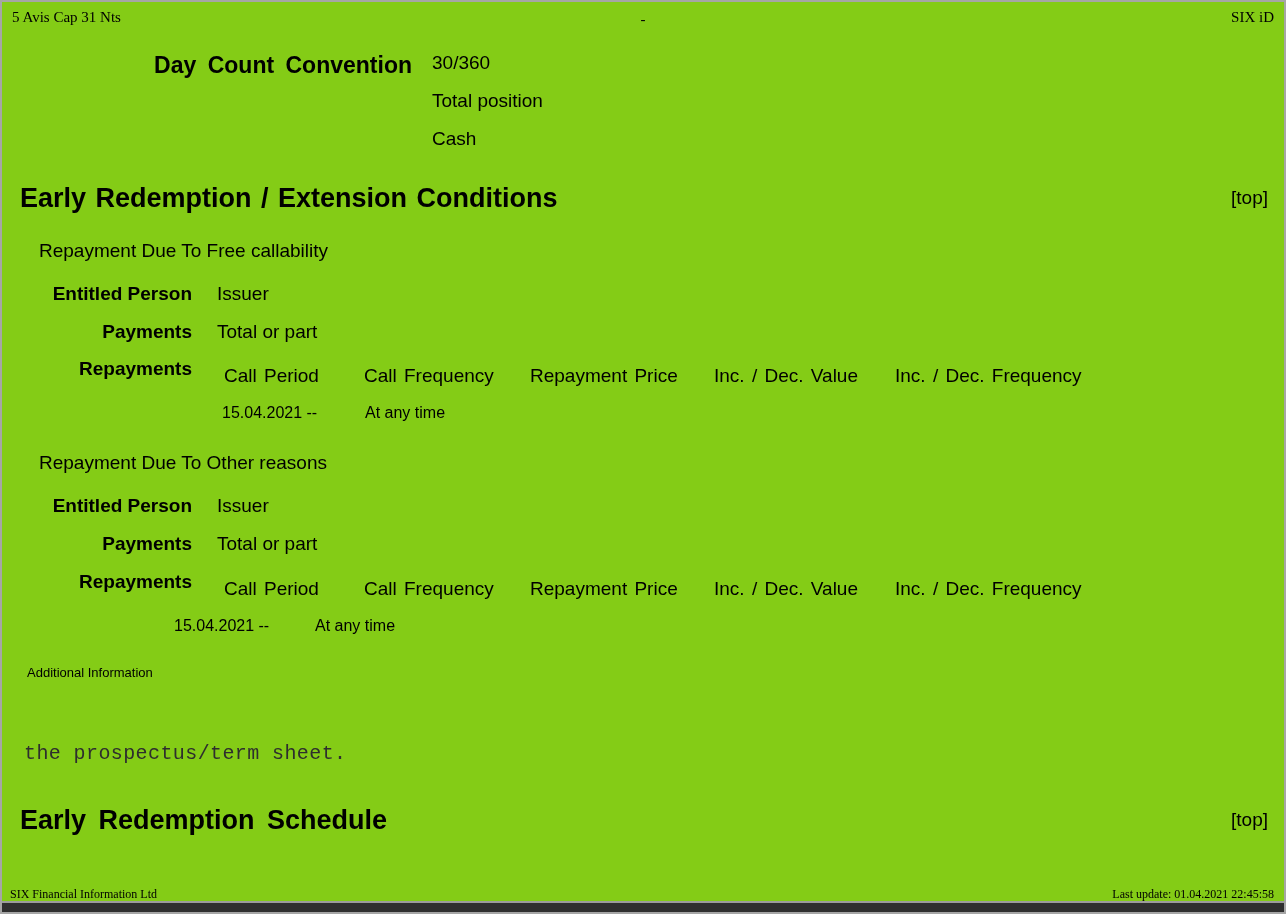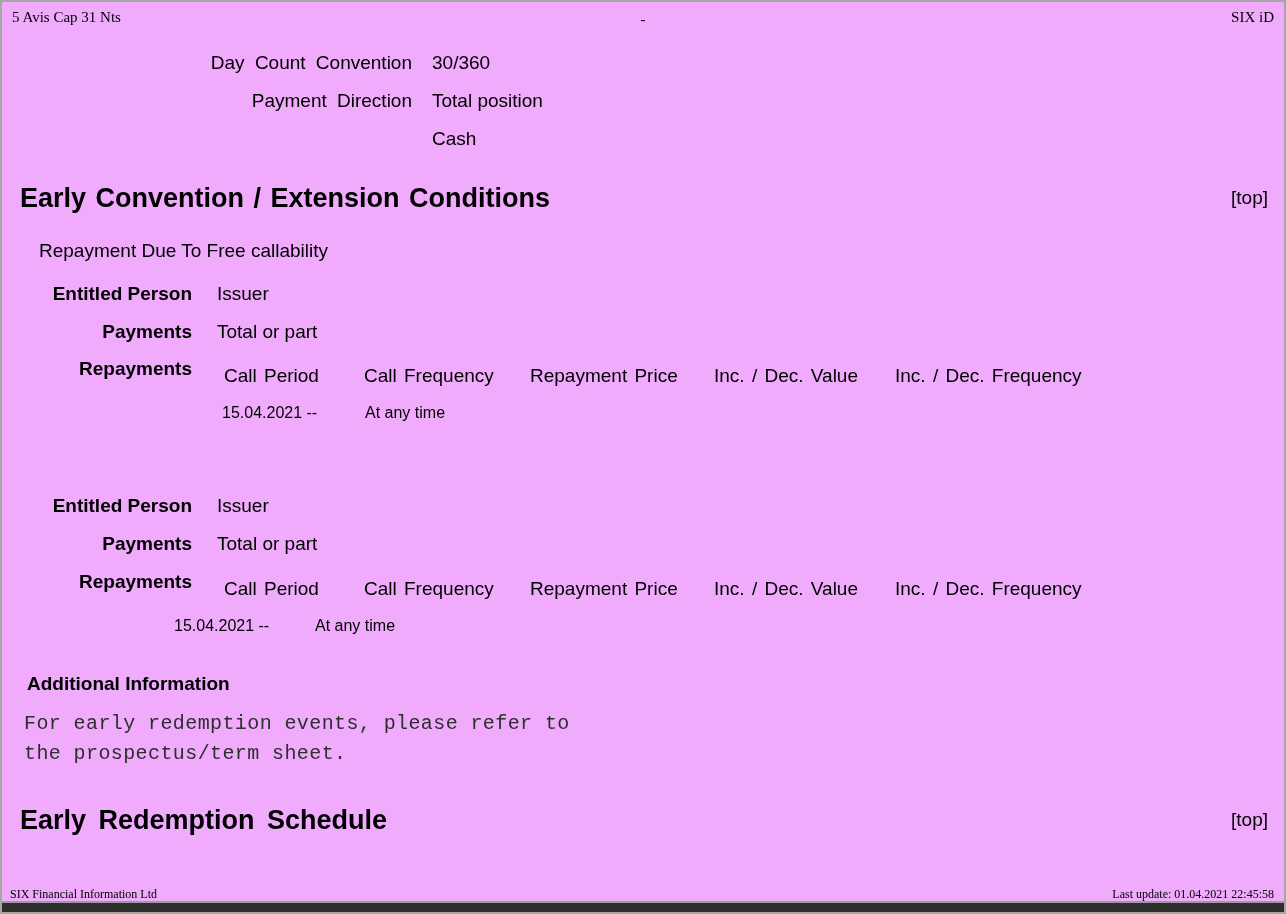--- a/index.html
+++ b/index.html
@@ -2,38 +2,38 @@
 <html><head>
 <meta charset="utf-8">
 <style>
   html, body { margin: 0; padding: 0; background: #ffffff; }
   .page {
     position: relative;
     width: 1286px;
     height: 914px;
     box-sizing: border-box;
     border: 2px solid #a6a6a6;
-    background: #f0abfc;
+    background: #84cc16;
     color: #000000;
     font-family: "Liberation Sans", sans-serif;
     overflow: hidden;
   }
   .abs { position: absolute; white-space: nowrap; line-height: 1.2; }
   .serif { font-family: "Liberation Serif", serif; font-size: 15px; }
-  .kv-label { font-size: 19px; font-weight: normal; word-spacing: 5px; text-align: right; }
+  .kv-label { font-size: 23px; font-weight: bold; word-spacing: 5px; text-align: right; }
   .kv-value { font-size: 19px; text-align: center; }
   .h1 { font-size: 27px; font-weight: bold; word-spacing: 2px; }
   .h1-wide { word-spacing: 5px; }
   .toplink { font-size: 19px; color: #000000; text-decoration: none; cursor: pointer; }
   .subtitle { font-size: 19px; margin-left: 12px; }
   .blk-label { font-size: 19px; font-weight: bold; text-align: right; width: 190px; left: 0; }
   .blk-value { font-size: 19px; }
   .tbl-header { font-size: 19px; word-spacing: 2px; }
   .tbl-cell { font-size: 16px; }
-  .addl-title { font-size: 19px; font-weight: bold; margin-top: 8px; }
+  .addl-title { font-size: 13px; font-weight: normal; }
   .mono-line {
     font-family: "Liberation Mono", monospace;
     font-size: 20px;
     letter-spacing: 0.4px;
     color: #2e2e2e;
   }
   .footer-text { font-family: "Liberation Serif", serif; font-size: 12px; }
   .bottom-bar {
     position: absolute;
     left: 0; right: 0; bottom: 0;
@@ -48,26 +48,25 @@
 
 <div class="page">
 
   <div class="abs serif" style="top:6px; left:10px;">5 Avis Cap 31 Nts</div>
   <div class="abs serif center-strip" style="top:8px;">-</div>
   <div class="abs serif" style="top:6px; right:10px;">SIX iD</div>
 
   <div class="abs kv-label" style="top:50px; width:410px; left:0;">Day Count Convention</div>
   <div class="abs kv-value" style="top:50px; left:430px;">30/360</div>
 
-  <div class="abs kv-label" style="top:88px; width:410px; left:0;">Payment Direction</div>
   <div class="abs kv-value" style="top:88px; left:430px;">Total position</div>
 
   <div class="abs kv-value" style="top:126px; left:430px;">Cash</div>
 
-  <div class="abs h1" style="top:180px; left:18px;">Early Convention / Extension Conditions</div>
+  <div class="abs h1" style="top:180px; left:18px;">Early Redemption / Extension Conditions</div>
   <a class="abs toplink" style="top:185px; right:16px;" href="#">[top]</a>
 
   <div class="abs subtitle" style="top:238px; left:25px;">Repayment Due To Free callability</div>
 
   <div class="abs blk-label" style="top:281px;">Entitled Person</div>
   <div class="abs blk-value" style="top:281px; left:215px;">Issuer</div>
 
   <div class="abs blk-label" style="top:319px;">Payments</div>
   <div class="abs blk-value" style="top:319px; left:215px;">Total or part</div>
 
@@ -75,40 +74,40 @@
 
   <div class="abs tbl-header" style="top:363px; left:222px;">Call Period</div>
   <div class="abs tbl-header" style="top:363px; left:362px;">Call Frequency</div>
   <div class="abs tbl-header" style="top:363px; left:528px;">Repayment Price</div>
   <div class="abs tbl-header" style="top:363px; left:712px;">Inc. / Dec. Value</div>
   <div class="abs tbl-header" style="top:363px; left:893px;">Inc. / Dec. Frequency</div>
 
   <div class="abs tbl-cell" style="top:401px; left:220px;">15.04.2021 --</div>
   <div class="abs tbl-cell" style="top:401px; left:363px;">At any time</div>
 
+  <div class="abs subtitle" style="top:450px; left:25px;">Repayment Due To Other reasons</div>
 
   <div class="abs blk-label" style="top:493px;">Entitled Person</div>
   <div class="abs blk-value" style="top:493px; left:215px;">Issuer</div>
 
   <div class="abs blk-label" style="top:531px;">Payments</div>
   <div class="abs blk-value" style="top:531px; left:215px;">Total or part</div>
 
   <div class="abs blk-label" style="top:569px;">Repayments</div>
 
   <div class="abs tbl-header" style="top:576px; left:222px;">Call Period</div>
   <div class="abs tbl-header" style="top:576px; left:362px;">Call Frequency</div>
   <div class="abs tbl-header" style="top:576px; left:528px;">Repayment Price</div>
   <div class="abs tbl-header" style="top:576px; left:712px;">Inc. / Dec. Value</div>
   <div class="abs tbl-header" style="top:576px; left:893px;">Inc. / Dec. Frequency</div>
 
   <div class="abs tbl-cell" style="top:614px; left:172px;">15.04.2021 --</div>
   <div class="abs tbl-cell" style="top:614px; left:313px;">At any time</div>
 
   <div class="abs addl-title" style="top:663px; left:25px;">Additional Information</div>
-  <div class="abs mono-line" style="top:710px; left:22px;">For early redemption events, please refer to</div>
   <div class="abs mono-line" style="top:740px; left:22px;">the prospectus/term sheet.</div>
 
   <div class="abs h1 h1-wide" style="top:802px; left:18px;">Early Redemption Schedule</div>
   <a class="abs toplink" style="top:807px; right:16px;" href="#">[top]</a>
 
   <div class="abs footer-text" style="top:885px; left:8px;">SIX Financial Information Ltd</div>
   <div class="abs footer-text center-strip" style="top:922px;">Page 8</div>
   <div class="abs footer-text" style="top:885px; right:10px;">Last update: 01.04.2021 22:45:58</div>
 
   <div class="bottom-bar"></div>

